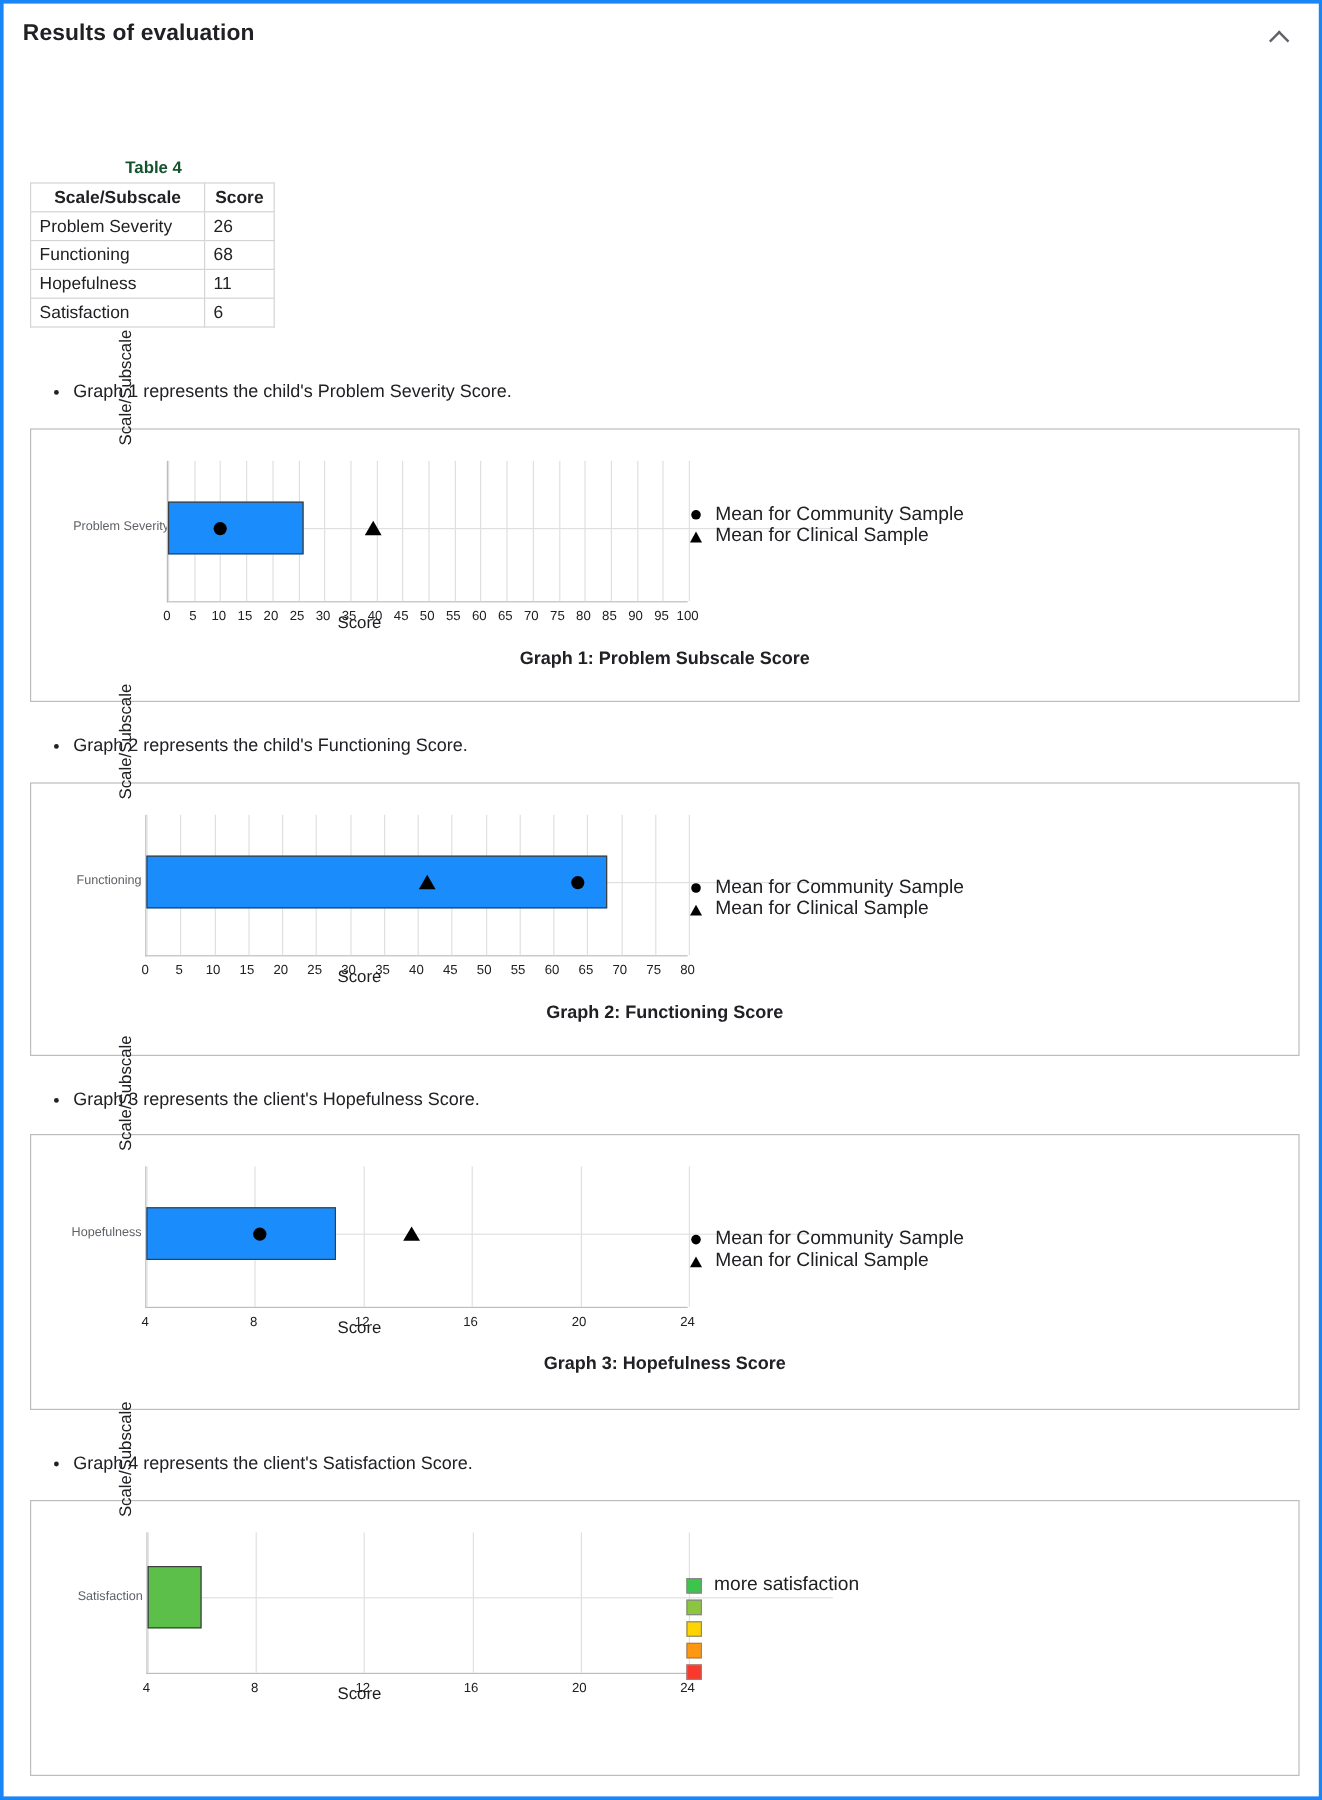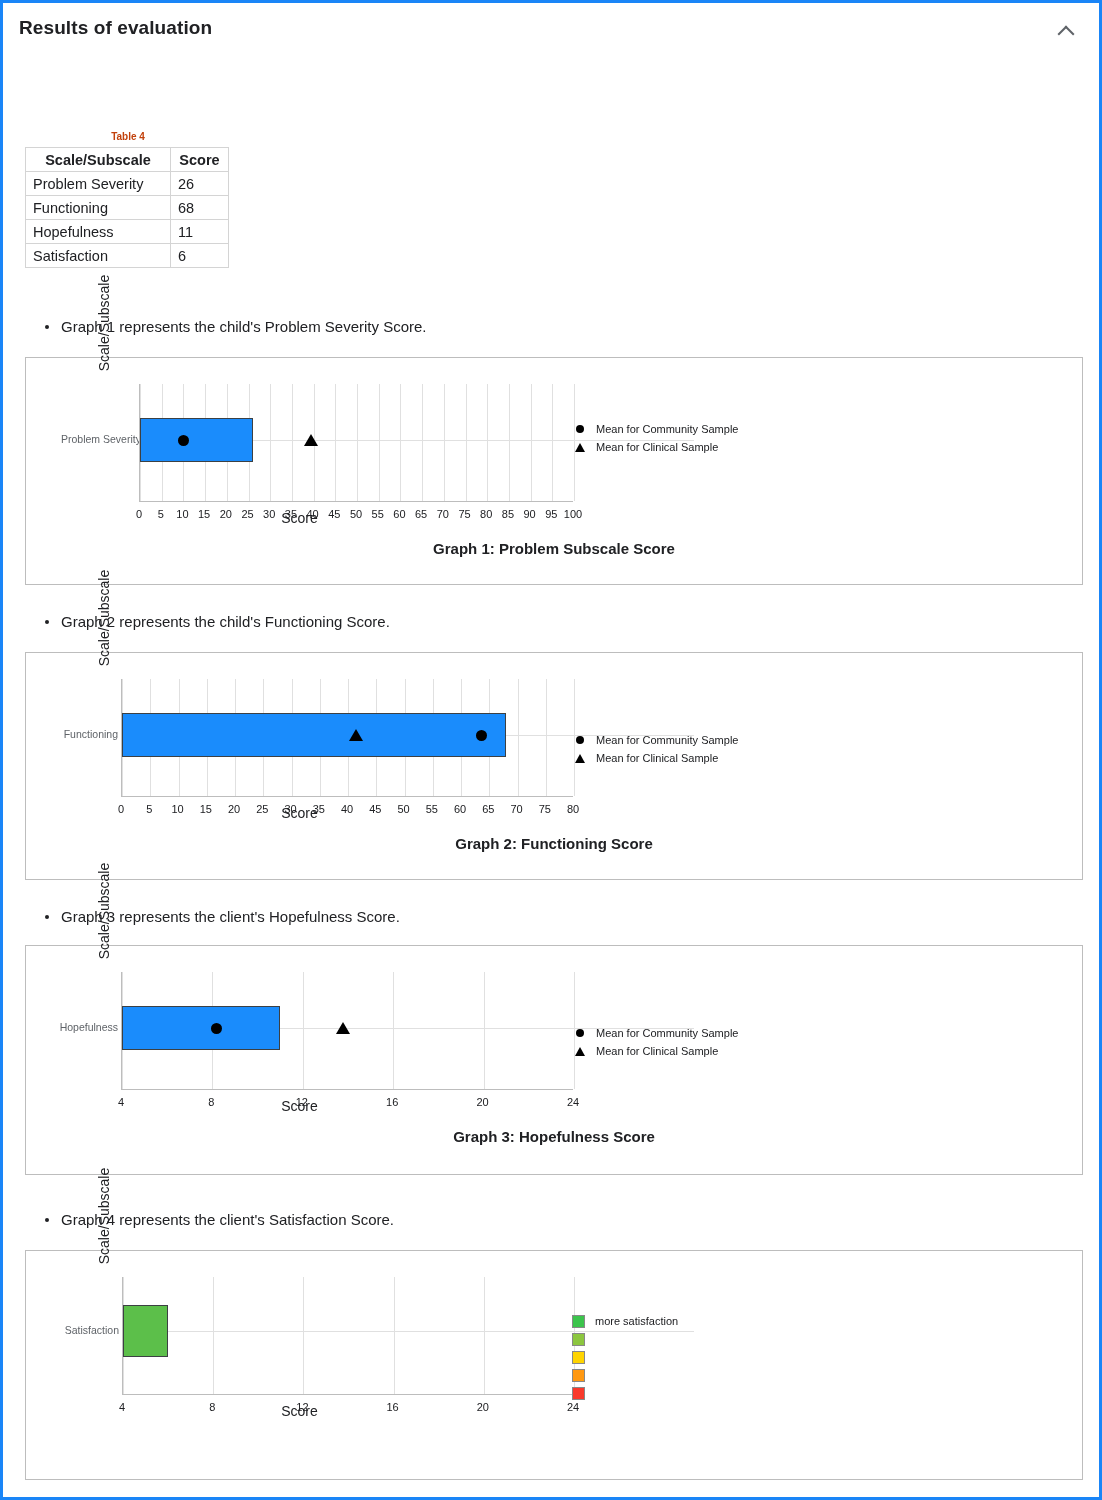--- a/index.html
+++ b/index.html
@@ -79,25 +79,25 @@
   .bullet-4 { position: absolute; left: 0; top: 904px; }
   .bullet-5 { position: absolute; left: 0; top: 1207px; }
 
   
   .table-wrap {
     position: absolute;
     left: 22px; top: 128px;
     width: 206px;
   }
   .table-caption {
-    font-size: 10px;
+    font-size: 14px;
     font-weight: bold;
     text-align: center;
     margin-bottom: 5px;
-    color: #c2410c;
+    color: #14532d;
   }
   table.t4 {
     border-collapse: collapse;
     width: 204px;
     font-size: 14.5px;
   }
   table.t4 th, table.t4 td {
     border: 1px solid #d4d4d4;
     padding: 3px 7px;
     height: 24px;
@@ -222,21 +222,21 @@
     margin-right: 8px;
   }
   .lg-circle { width: 8px; height: 8px; border-radius: 50%; background: #000; }
   .lg-tri {
     width: 0; height: 0;
     border-left: 5px solid transparent;
     border-right: 5px solid transparent;
     border-bottom: 9px solid #000;
   }
   .legend-label {
-    font-size: 11px;
+    font-size: 16px;
     color: #202124;
     white-space: nowrap;
   }
   .swatch-row { display: flex; align-items: center; height: 16px; margin-bottom: 2px; }
   .swatch {
     width: 13px; height: 13px;
     border: 1px solid #888;
     margin-right: 10px;
   }
 </style>

